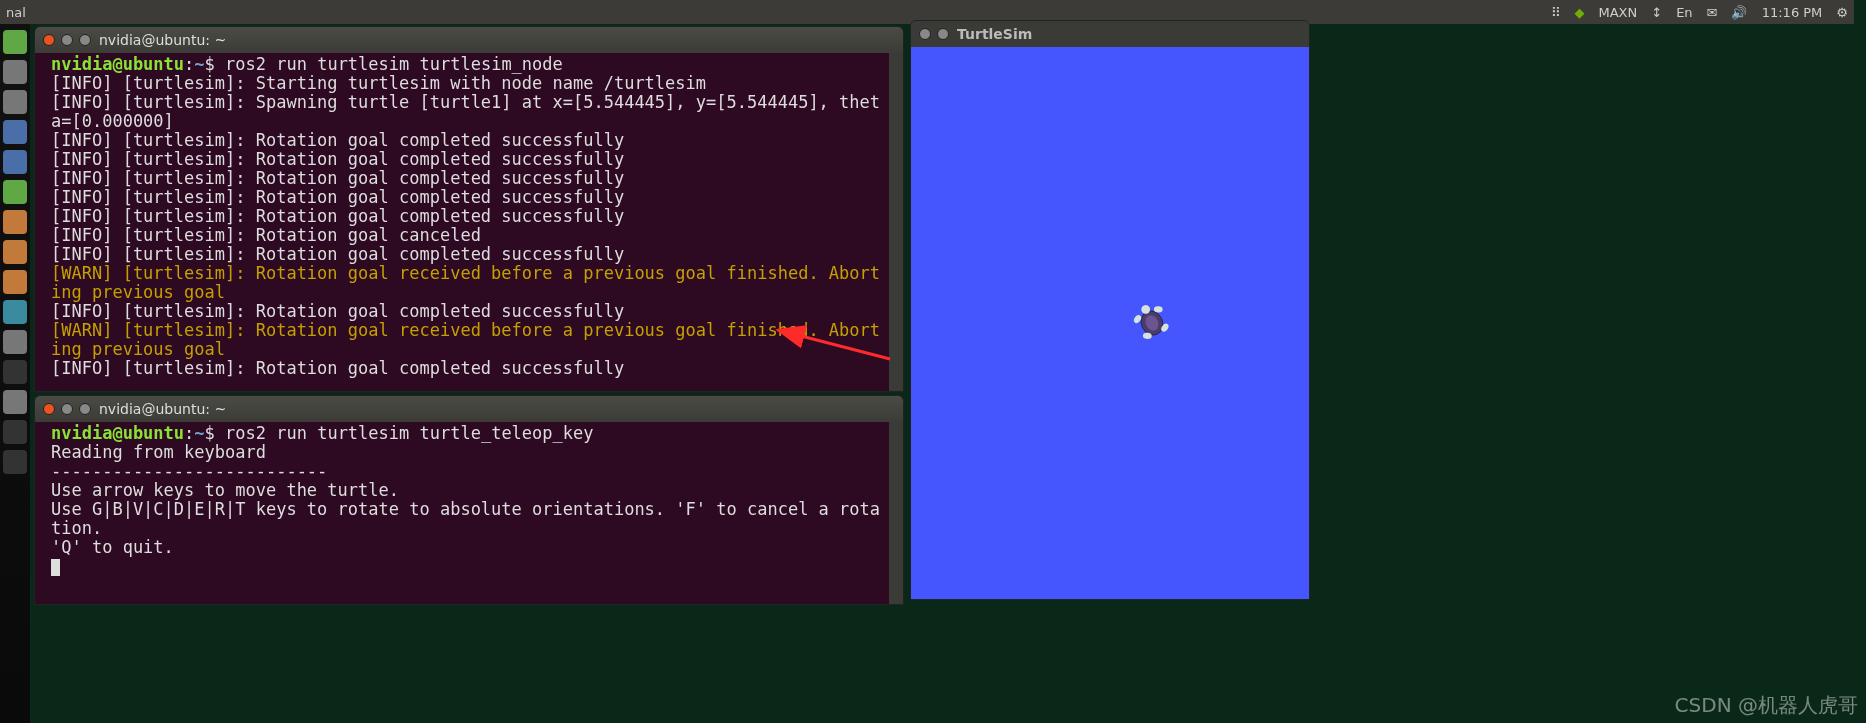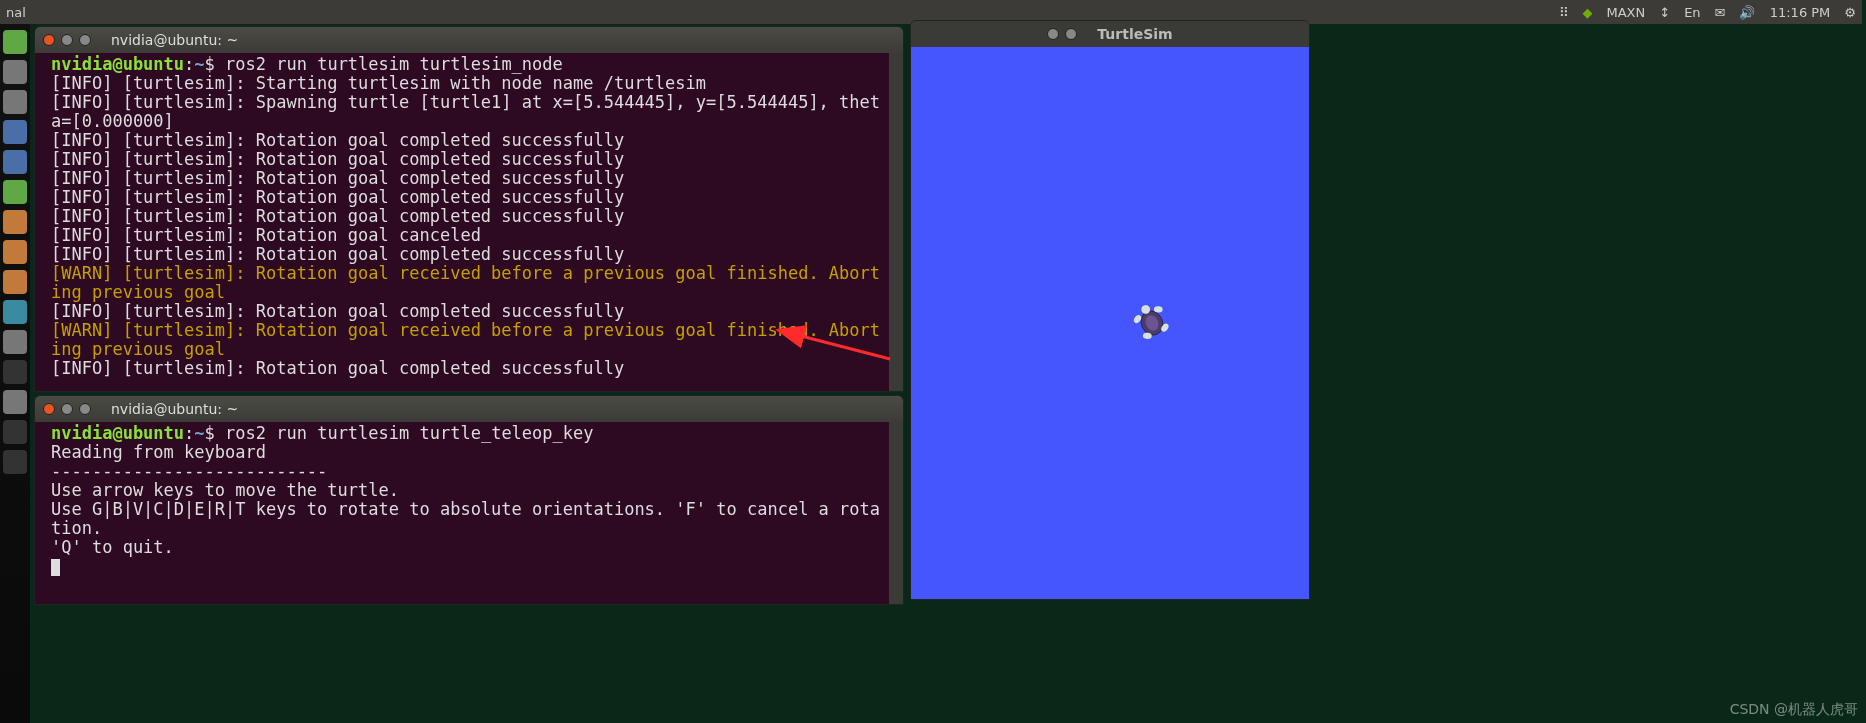--- a/index.html
+++ b/index.html
@@ -8,21 +8,21 @@
     height: 723px;
     background: #0a2818;
     font-family: "DejaVu Sans", "Liberation Sans", sans-serif;
     position: relative;
     overflow: hidden;
     color: #ddd;
   }
   
   .topbar {
     position: absolute;
-    top: 0; left: 0; right: 4px;
+    top: 0; left: 0; right: 12px;
     height: 24px;
     background: #3c3b37;
     display: flex;
     align-items: center;
     justify-content: space-between;
     padding: 0 6px;
     font-size: 13px;
     color: #ddd;
   }
   .topbar-right { display: flex; align-items: center; gap: 14px; }
@@ -63,39 +63,38 @@
     background: #2d0922;
     border: 1px solid #222;
     border-radius: 6px 6px 0 0;
     overflow: hidden;
   }
   .titlebar {
     height: 26px;
     background: linear-gradient(#4b4b45,#3c3b37);
     display: flex;
     align-items: center;
-    gap: 20px;
+    gap: 8px;
     padding: 0 8px;
     font-size: 14px;
     color: #ddd;
   }
   .traffic {
     display: flex; gap: 6px; align-items: center;
   }
   .dot {
     width: 12px; height: 12px; border-radius: 50%;
     border: 1px solid #222;
   }
   .dot.red { background: #e95420; }
   .dot.grey { background: #888; }
   .titlebar-dark {
     background: #3a3a36;
     color: #bbb;
     font-weight: 600;
-    justify-content: center;
   }
   .terminal-body {
     font-family: "DejaVu Sans Mono","Liberation Mono",monospace;
     font-size: 17px;
     line-height: 19px;
     padding: 2px 16px;
     color: #ddd;
     white-space: pre-wrap;
     word-break: break-all;
     background: #2d0922;
@@ -128,21 +127,21 @@
     width: 44px; height: 44px;
   }
 
   
   .arrow-annot { position:absolute; pointer-events:none; }
 
   
   .watermark {
     position: absolute; right: 8px; bottom: 4px;
     color: rgba(255,255,255,.45);
-    font-size: 14px;
+    font-size: 20px;
   }
 </style>
 </head>
 <body>
 
 <svg class="bg-lines">
   <g stroke="#2f6a44" stroke-width="2" fill="none" opacity=".7">
     <path d="M1310,20 L1440,150 L1540,80 L1650,200 L1820,120"></path>
     <path d="M1300,200 L1450,380 L1560,290 L1680,450 L1850,340"></path>
     <path d="M1310,430 L1520,560 L1640,490 L1800,620"></path>

